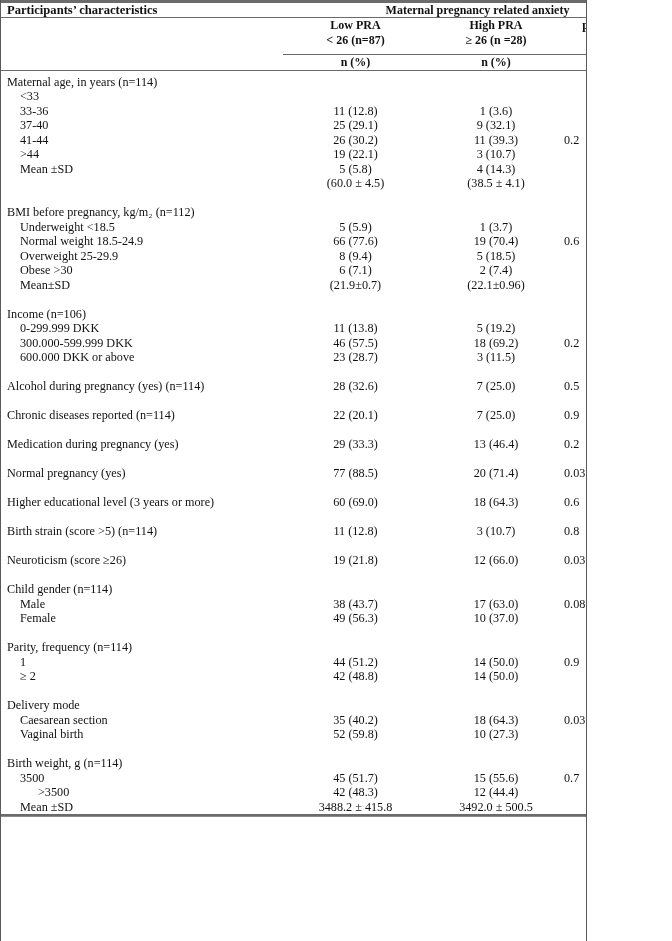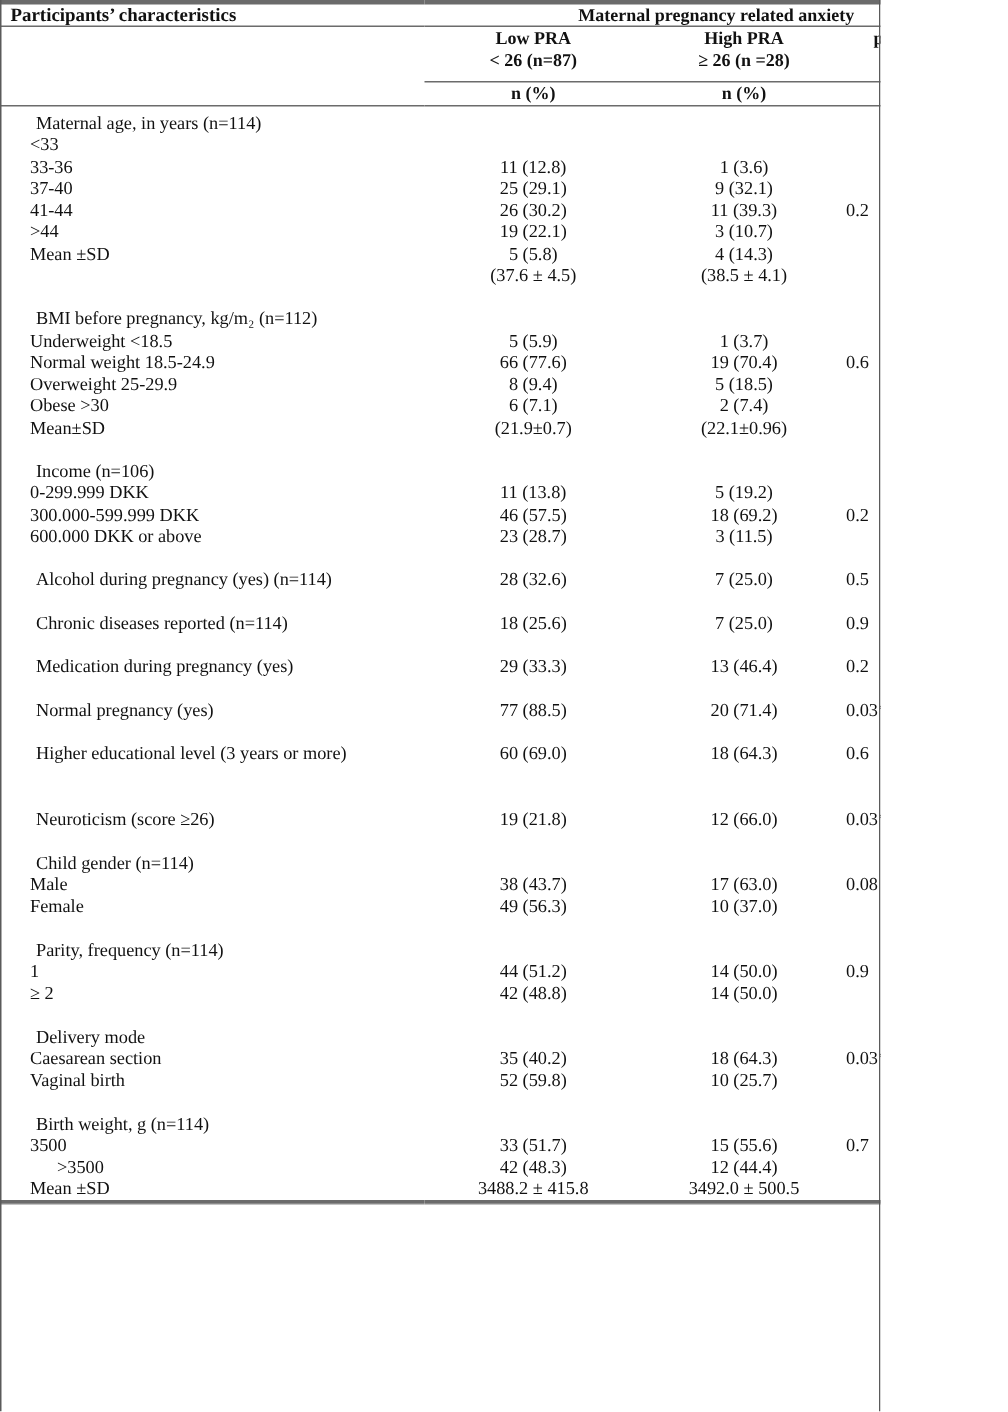--- a/index.html
+++ b/index.html
@@ -107,21 +107,21 @@
     text-align: left;
     white-space: nowrap;
   }
   tr.drow td.val {
     text-align: center;
   }
   tr.drow td.pval {
     text-align: left;
   }
 
-  .ind0 { padding-left: 24px; }
+  .ind0 { padding-left: 7px; }
   .ind1 { padding-left: 20px; }
   .ind2 { padding-left: 38px; }
 
   tr.gap td { height: 14.5px; }
 </style>
 </head>
 <body>
 
 <div class="table-wrap">
 
@@ -229,21 +229,21 @@
           <td class="pval"></td>
         </tr>
         <tr class="drow">
           <td class="lbl ind1">Mean ±SD</td>
           <td class="val">5 (5.8)</td>
           <td class="val">4 (14.3)</td>
           <td class="pval"></td>
         </tr>
         <tr class="drow">
           <td class="lbl ind1"></td>
-          <td class="val">(37.6 ± 4.5)</td>
+          <td class="val">(60.0 ± 4.5)</td>
           <td class="val">(38.5 ± 4.1)</td>
           <td class="pval"></td>
         </tr>
         <tr class="gap">
           <td colspan="4"></td>
         </tr>
         <tr class="drow">
           <td class="lbl ind0">BMI before pregnancy, kg/m₂ (n=112)</td>
           <td class="val"></td>
           <td class="val"></td>
@@ -313,21 +313,21 @@
           <td class="lbl ind0">Alcohol during pregnancy (yes) (n=114)</td>
           <td class="val">28 (32.6)</td>
           <td class="val">7 (25.0)</td>
           <td class="pval">0.5</td>
         </tr>
         <tr class="gap">
           <td colspan="4"></td>
         </tr>
         <tr class="drow">
           <td class="lbl ind0">Chronic diseases reported (n=114)</td>
-          <td class="val">18 (25.6)</td>
+          <td class="val">22 (20.1)</td>
           <td class="val">7 (25.0)</td>
           <td class="pval">0.9</td>
         </tr>
         <tr class="gap">
           <td colspan="4"></td>
         </tr>
         <tr class="drow">
           <td class="lbl ind0">Medication during pregnancy (yes)</td>
           <td class="val">29 (33.3)</td>
           <td class="val">13 (46.4)</td>
@@ -347,20 +347,26 @@
         </tr>
         <tr class="drow">
           <td class="lbl ind0">Higher educational level (3 years or more)</td>
           <td class="val">60 (69.0)</td>
           <td class="val">18 (64.3)</td>
           <td class="pval">0.6</td>
         </tr>
         <tr class="gap">
           <td colspan="4"></td>
         </tr>
+        <tr class="drow">
+          <td class="lbl ind0">Birth strain (score &gt;5) (n=114)</td>
+          <td class="val">11 (12.8)</td>
+          <td class="val">3 (10.7)</td>
+          <td class="pval">0.8</td>
+        </tr>
         <tr class="gap">
           <td colspan="4"></td>
         </tr>
         <tr class="drow">
           <td class="lbl ind0">Neuroticism (score ≥26)</td>
           <td class="val">19 (21.8)</td>
           <td class="val">12 (66.0)</td>
           <td class="pval">0.03*</td>
         </tr>
         <tr class="gap">
@@ -416,35 +422,35 @@
         </tr>
         <tr class="drow">
           <td class="lbl ind1">Caesarean section</td>
           <td class="val">35 (40.2)</td>
           <td class="val">18 (64.3)</td>
           <td class="pval">0.03*</td>
         </tr>
         <tr class="drow">
           <td class="lbl ind1">Vaginal birth</td>
           <td class="val">52 (59.8)</td>
-          <td class="val">10 (25.7)</td>
+          <td class="val">10 (27.3)</td>
           <td class="pval"></td>
         </tr>
         <tr class="gap">
           <td colspan="4"></td>
         </tr>
         <tr class="drow">
           <td class="lbl ind0">Birth weight, g (n=114)</td>
           <td class="val"></td>
           <td class="val"></td>
           <td class="pval"></td>
         </tr>
         <tr class="drow">
           <td class="lbl ind1">3500</td>
-          <td class="val">33 (51.7)</td>
+          <td class="val">45 (51.7)</td>
           <td class="val">15 (55.6)</td>
           <td class="pval">0.7</td>
         </tr>
         <tr class="drow">
           <td class="lbl ind2">&gt;3500</td>
           <td class="val">42 (48.3)</td>
           <td class="val">12 (44.4)</td>
           <td class="pval"></td>
         </tr>
         <tr class="drow">

